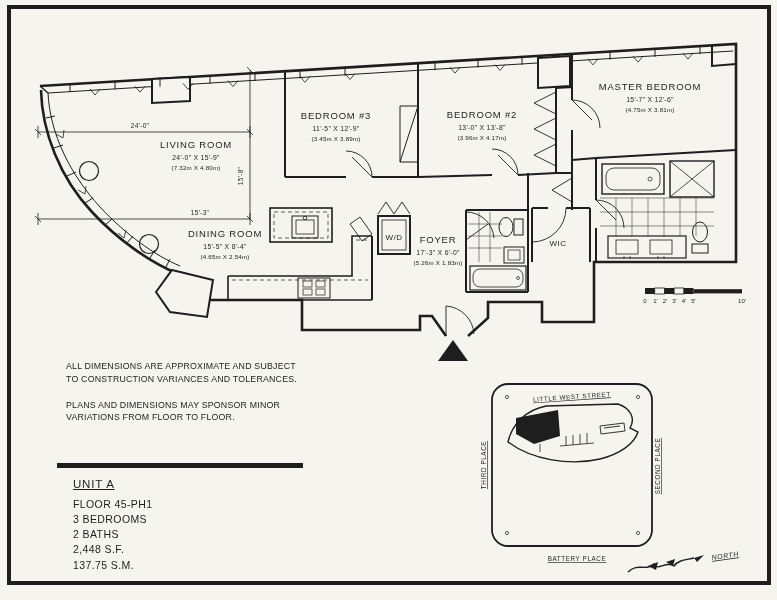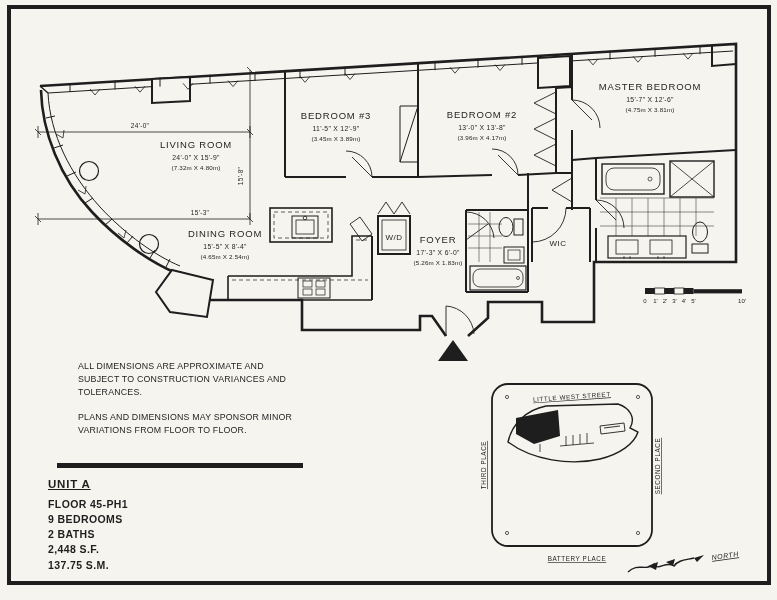--- a/index.html
+++ b/index.html
@@ -10,25 +10,25 @@
   }
   .frame{
     position:absolute;left:7px;top:5px;width:756px;height:572px;
     border:4px solid #1e1e1e;pointer-events:none;
   }
   svg{position:absolute;left:0;top:0;}
   .notes{
     position:absolute;left:62px;top:360px;width:236px;
     font-size:8.8px;line-height:1.45;letter-spacing:.2px;
   }
-  .notes p{margin:0 0 13px 16px;}
+  .notes p{margin:0 0 13px 4px;}
   .divider{
     position:absolute;left:57px;top:463px;width:246px;height:5px;background:#1e1e1e;
   }
-  .unitinfo{position:absolute;left:48px;top:476px;font-size:10.5px;line-height:1.45;letter-spacing:.4px;font-weight:bold;}
+  .unitinfo{position:absolute;left:73px;top:476px;font-size:10.5px;line-height:1.45;letter-spacing:.4px;}
   .unitinfo .uname{font-size:11.5px;text-decoration:underline;margin-bottom:4px;letter-spacing:.8px;}
   text{fill:#1e1e1e;}
   .rname{font-size:9.5px;letter-spacing:.8px;}
   .rft{font-size:6.8px;letter-spacing:.3px;}
   .rm{font-size:6.2px;letter-spacing:.2px;}
   .dim{font-size:6.5px;letter-spacing:.3px;}
   .small{font-size:8px;letter-spacing:.5px;}
   .maplbl{font-size:6.3px;letter-spacing:.6px;text-decoration:underline;}
   .north{font-size:7px;font-style:italic;letter-spacing:.5px;text-decoration:underline;}
   .scl{font-size:6px;}
@@ -261,18 +261,18 @@
   <div class="notes">
     <p>ALL DIMENSIONS ARE APPROXIMATE AND SUBJECT TO CONSTRUCTION VARIANCES AND TOLERANCES.</p>
     <p>PLANS AND DIMENSIONS MAY SPONSOR MINOR VARIATIONS FROM FLOOR TO FLOOR.</p>
   </div>
 
   <div class="divider"></div>
 
   <div class="unitinfo">
     <div class="uname">UNIT A</div>
     <div>FLOOR  45-PH1</div>
-    <div>9  BEDROOMS</div>
+    <div>3  BEDROOMS</div>
     <div>2  BATHS</div>
     <div>2,448 S.F.</div>
     <div>137.75  S.M.</div>
   </div>
 </div>
 
 </body></html>

